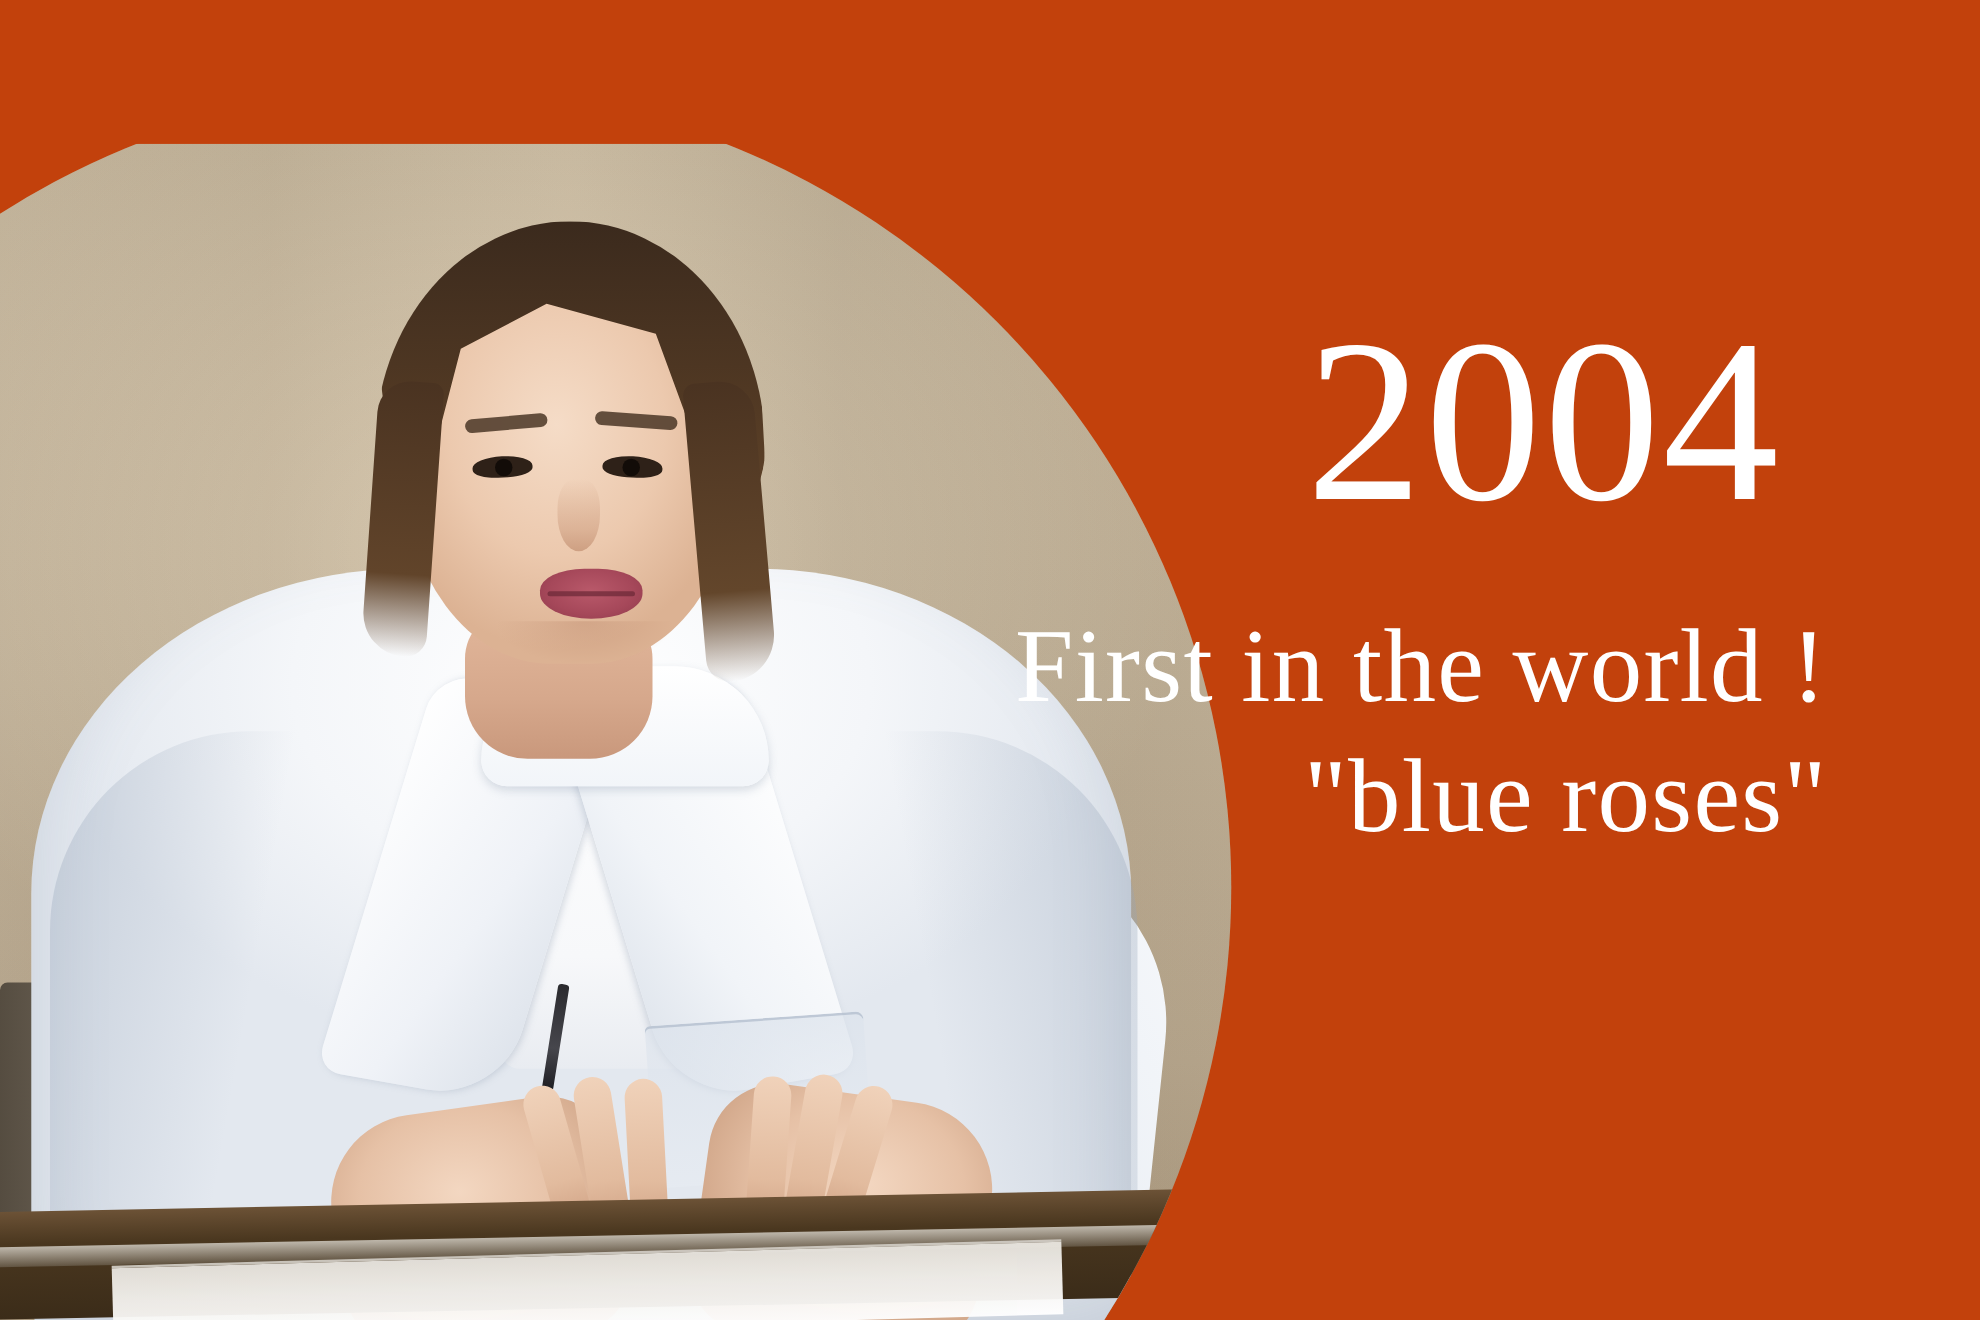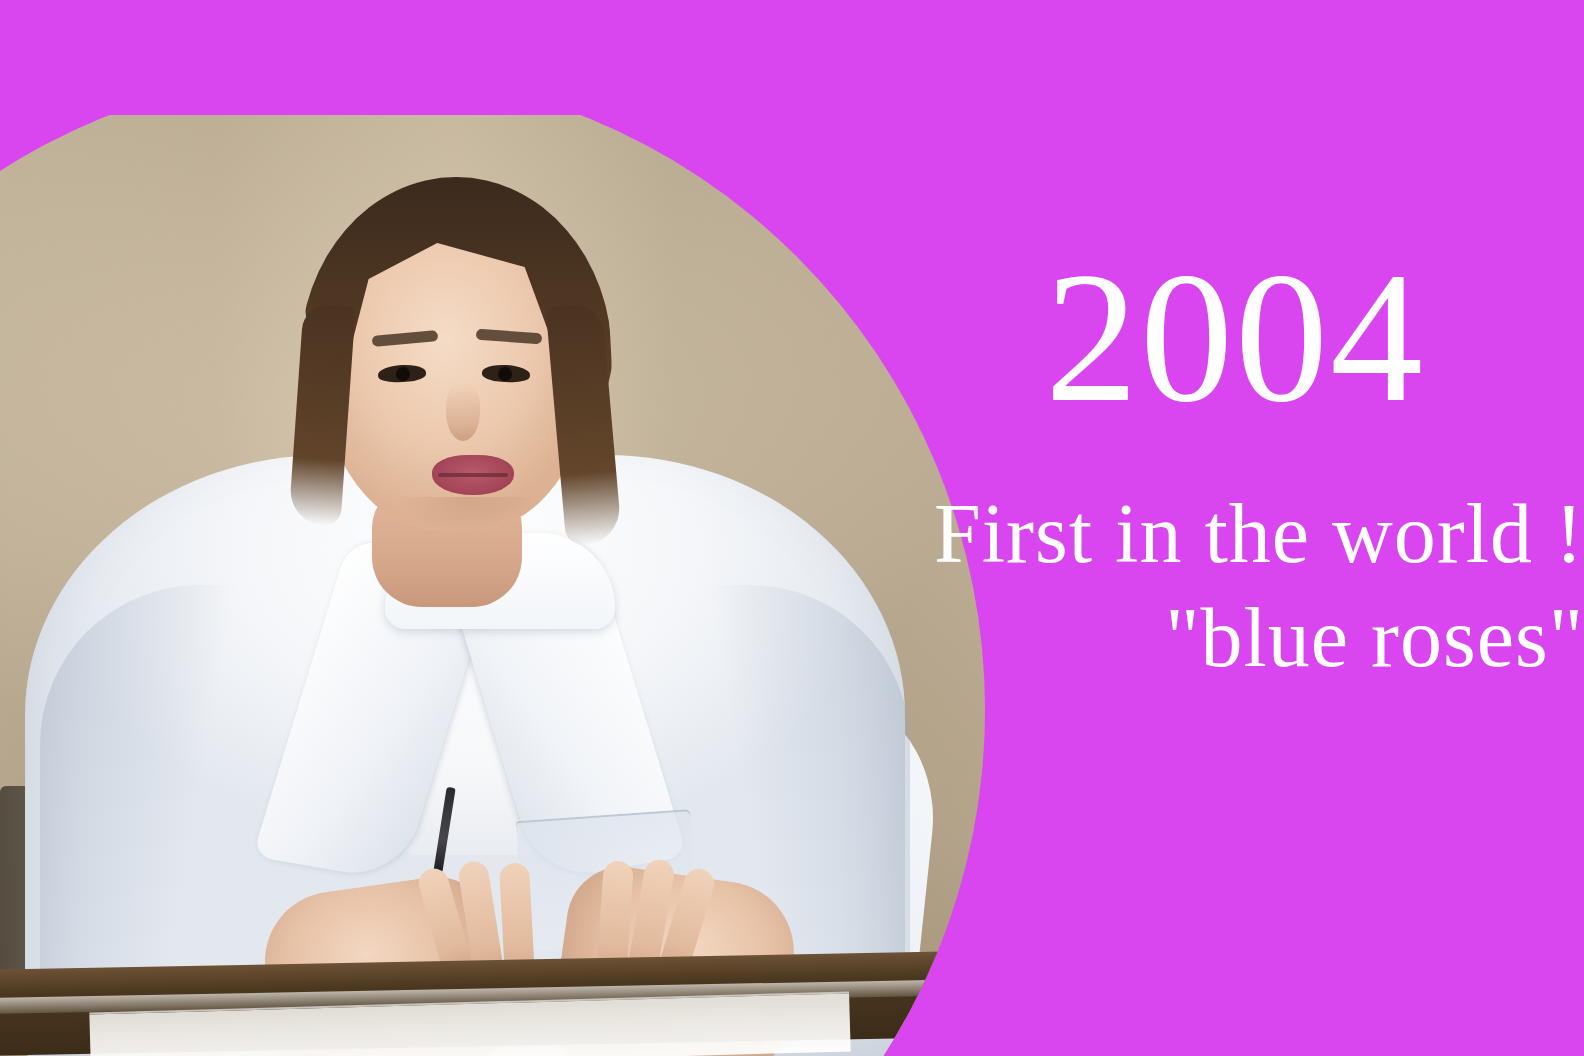--- a/index.html
+++ b/index.html
@@ -5,21 +5,21 @@
   html, body {
     margin: 0;
     padding: 0;
     background: #1e1e1e;
   }
   #stage {
     position: relative;
     width: 1584px;
     height: 1056px;
     overflow: hidden;
-    background: #d946ef;
+    background: #c2410c;
     font-family: "Liberation Serif", "DejaVu Serif", serif;
   }
 
   
   .photo-panel {
     position: absolute;
     left: 0;
     top: 115px;
     width: 990px;
     height: 941px;
@@ -394,20 +394,21 @@
   }
   .hl-line {
     display: block;
     color: #ffffff;
     font-size: 84px;
     line-height: 104px;
     white-space: nowrap;
     font-weight: 400;
     letter-spacing: 1px;
     text-align: right;
+    padding-right: 122px;
     position: relative;
   }
   .hl-line::before {
     content: "";
     position: absolute;
     top: 0;
     bottom: 0;
     right: 0;
     background: #2b2f6e;
     z-index: -1;

